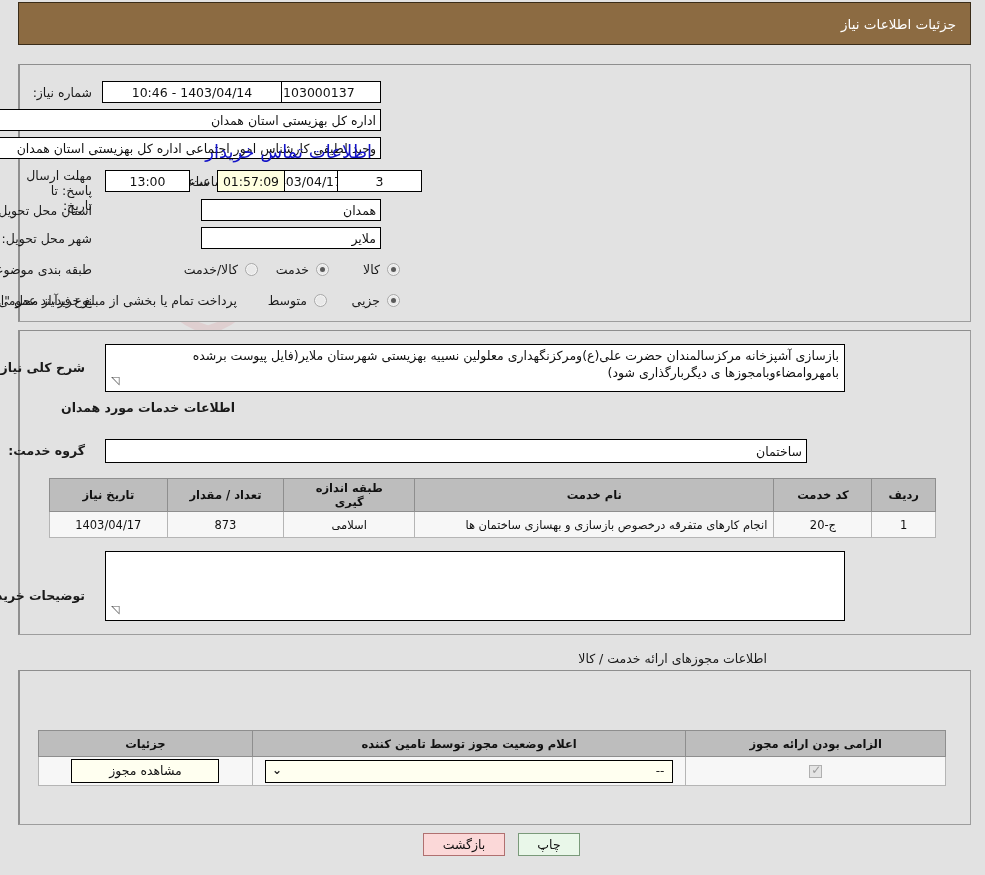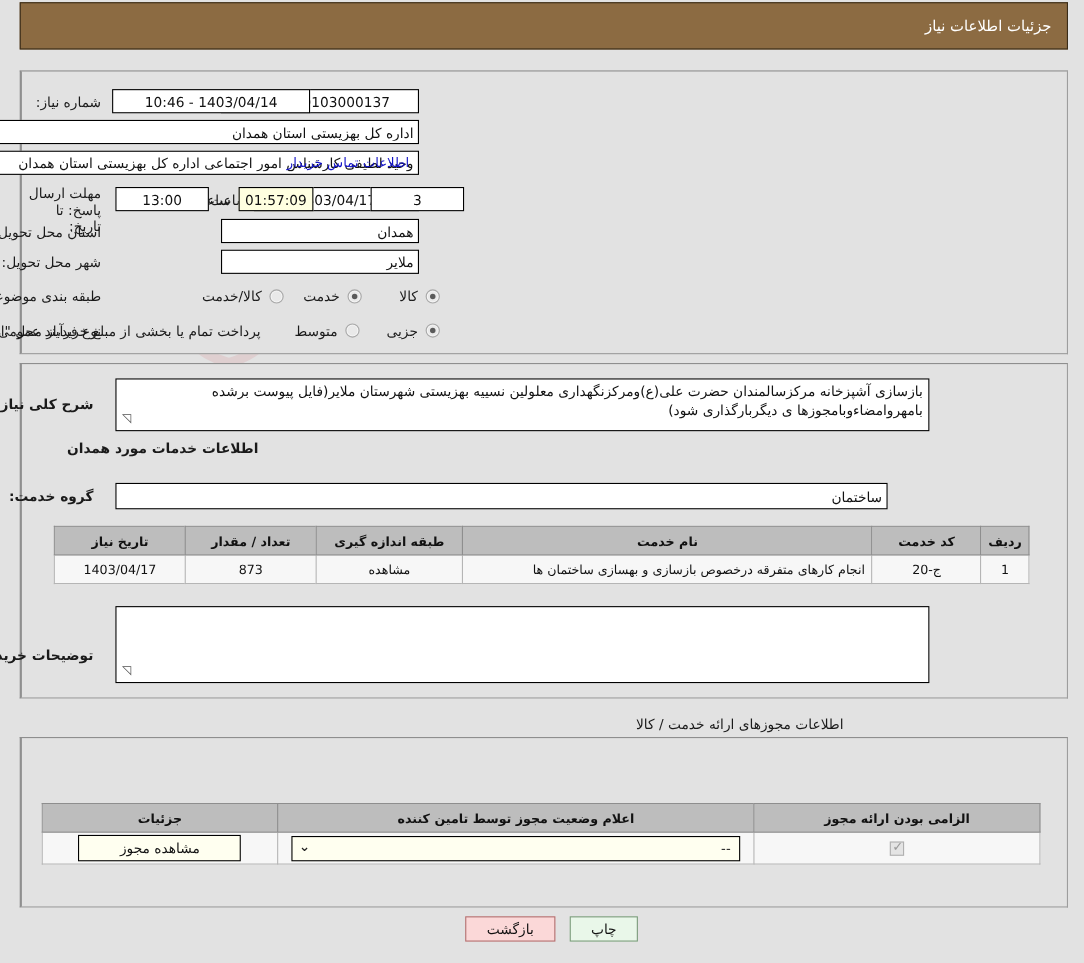--- a/index.html
+++ b/index.html
@@ -79,21 +79,21 @@
   .lbl-b { font-weight: bold; }
   .plain {
     position: absolute;
     font-size: 12.5px;
     color: #1a1a1a;
     white-space: nowrap;
     z-index: 4;
   }
   .link {
     position: absolute;
-    font-size: 12px;
+    font-size: 18px;
     color: #1414c8;
     white-space: nowrap;
     z-index: 5;
     cursor: pointer;
     text-decoration: none;
   }
 
   
   .ti {
     position: absolute;
@@ -164,21 +164,21 @@
     font-size: 11.5px;
     z-index: 5;
     background: #fff;
   }
   table.grid th {
     background: #bdbdbd;
     border: 1px solid #8e8e8e;
     font-weight: bold;
     color: #111;
     height: 26px;
-    padding: 2px 6px;
+    padding: 2px 16px;
     text-align: center;
   }
   table.grid td {
     background: #f7f7f7;
     border: 1px solid #b5b5b5;
     height: 26px;
     padding: 2px 6px;
     text-align: center;
     color: #111;
   }
@@ -321,21 +321,21 @@
       <th style="width:135px;">طبقه اندازه گیری</th>
       <th style="width:120px;">تعداد / مقدار</th>
       <th style="width:120px;">تاریخ نیاز</th>
     </tr>
   </thead>
   <tbody>
     <tr>
       <td>1</td>
       <td>ج-20</td>
       <td style="text-align:right;">انجام کارهای متفرقه درخصوص بازسازی و بهسازی ساختمان ها</td>
-      <td>مشاهده</td>
+      <td>اسلامی</td>
       <td>873</td>
       <td>1403/04/17</td>
     </tr>
   </tbody>
 </table>
 
 <div class="lbl lbl-b" style="right:900px; top:588px;">توضیحات خریدار:</div>
 <textarea class="ta" style="right: 140px; top: 551px; width: 740px; height: 70px;"></textarea>
 <div class="ta-handle" style="right:866px; top:603px;">◸</div>
 

